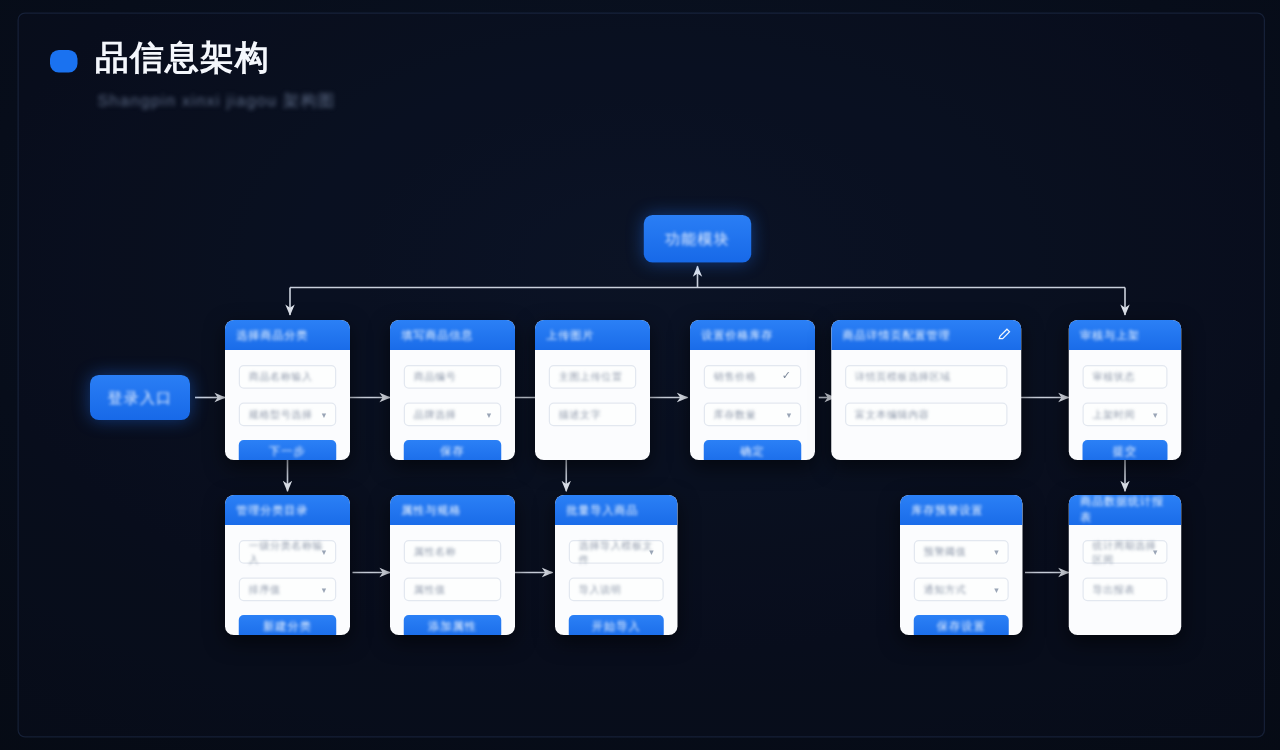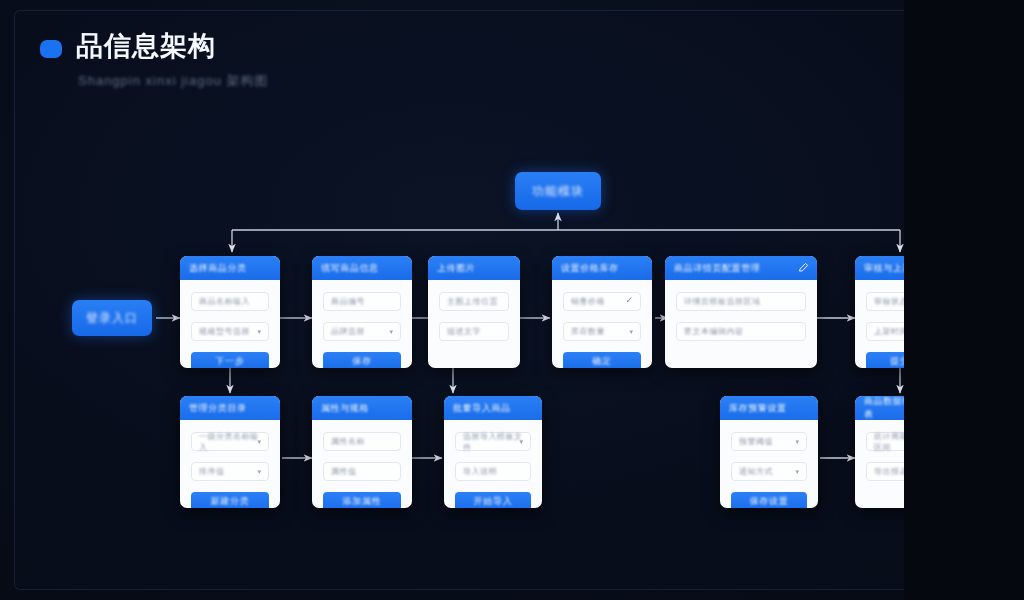--- a/index.html
+++ b/index.html
@@ -1,18 +1,18 @@
 <!DOCTYPE html>
 <html><head>
 <meta charset="utf-8">
 <style>
   html,body{margin:0;padding:0;background:#05080f;}
   body{width:1024px;height:600px;overflow:hidden;
        font-family:"Liberation Sans",sans-serif;}
-  #canvas{position:relative;width:904px;height:600px;
+  #canvas{position:relative;width:1024px;height:600px;
           background:radial-gradient(1200px 700px at 50% 35%,#0b1426 0%,#070d1a 45%,#05080f 100%);
           overflow:hidden;}
   #panel{position:absolute;left:14px;top:10px;width:996px;height:578px;
          border:1px solid rgba(90,120,190,0.18);border-radius:6px;
          background:rgba(10,17,34,0.25);}
   
   #header{position:absolute;left:40px;top:28px;}
   #bullet{position:absolute;left:0px;top:12px;width:22px;height:18px;
           background:#1a72f0;border-radius:7px;filter:blur(0.6px);}
   #title{position:absolute;left:36px;top:0px;font-size:27px;font-weight:bold;

